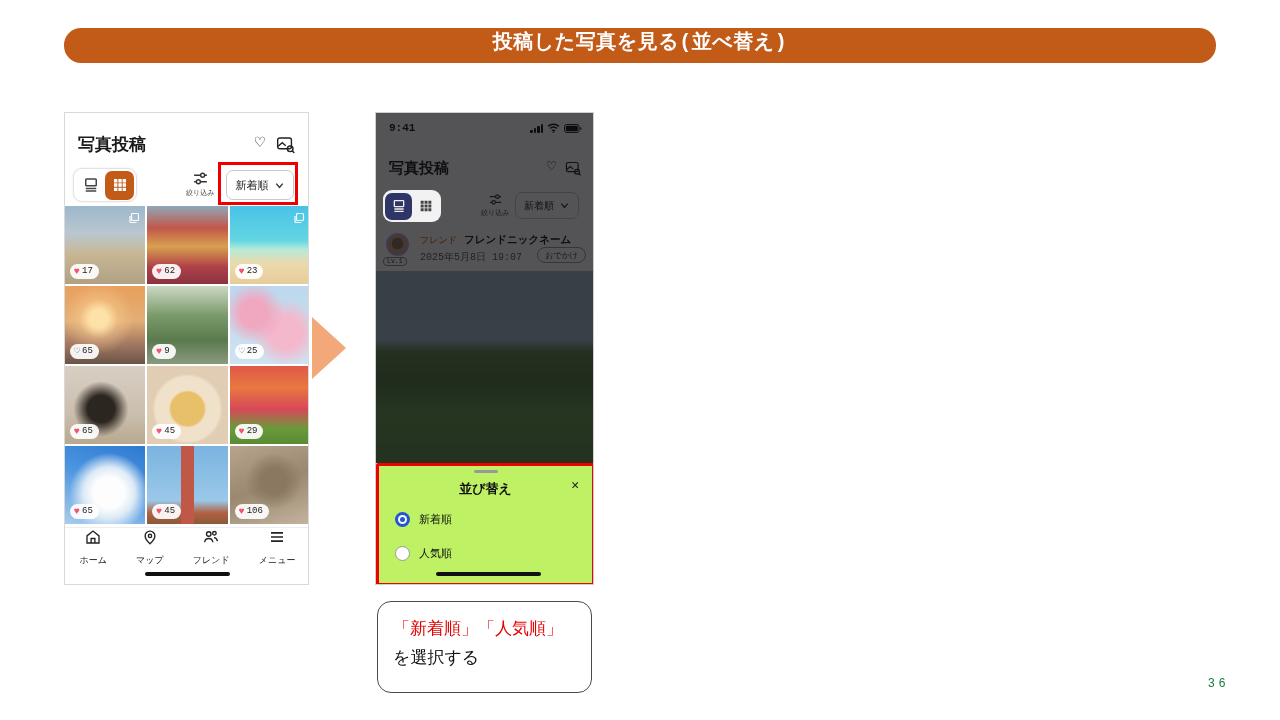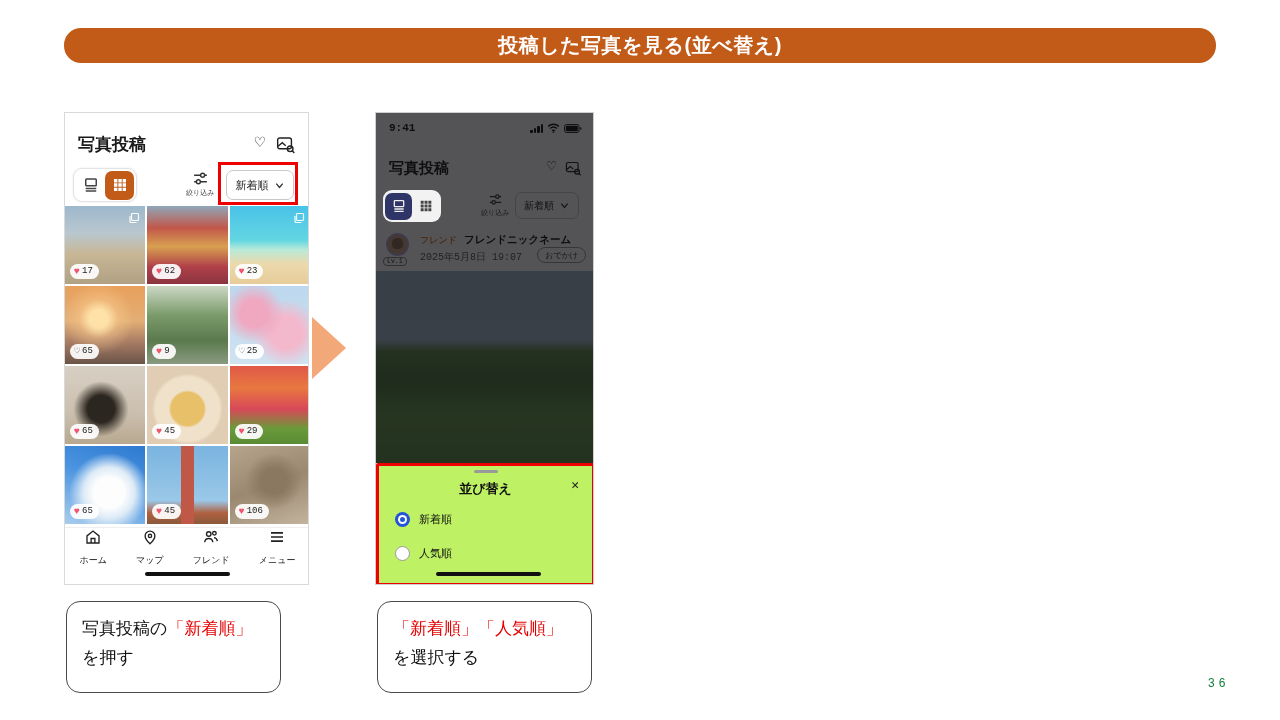--- a/index.html
+++ b/index.html
@@ -3,21 +3,21 @@
 <meta charset="utf-8">
 <style>
   * { margin:0; padding:0; box-sizing:border-box; }
   html,body { width:1280px; height:720px; background:#fff; overflow:hidden;
     font-family:"Liberation Sans","DejaVu Sans",sans-serif; }
   .abs { position:absolute; }
   #slide { position:relative; width:1280px; height:720px; background:#fff; }
 
   
   .banner { left:64px; top:28px; width:1152px; height:35px; background:#C25A18;
-    border-radius:17px; display:flex; align-items:center; justify-content:center; }
+    border-radius:17px; display:flex; justify-content:center;font-family:Liberation Mono, monospace; }
   .banner-title { color:#fff; font-weight:bold; font-size:20px; letter-spacing:.5px; }
 
   
   .phone { background:#fff; overflow:hidden;font-family:Liberation Mono, monospace; }
   .phone-left { left:64px; top:112px; width:245px; height:473px; border:1px solid #d9d9d9; }
   .phone-right { left:375px; top:112px; width:219px; height:473px; border:1px solid #cfcfcf; }
 
   
   .lp-title { left:13px; top:20px; font-size:17px; font-weight:bold; color:#1a1a1a; }
   .lp-hicons { right:12px; top:22px; display:flex; gap:11px; color:#222; }
@@ -423,23 +423,19 @@
         </div>
         <div class="abs radio-row rr2">
           <span class="radio off"></span>
           <span class="radio-label">人気順</span>
         </div>
         <div class="abs sheet-bar"></div>
       </div>
     </div>
   </div>
 
-  <div class="abs caption cap1">
-    <span>写真投稿の</span><span class="red-text">「新着順」</span><br>
-    <span>を押す</span>
-  </div>
   <div class="abs caption cap2">
     <span class="red-text">「新着順」「人気順」</span><br>
     <span>を選択する</span>
   </div>
 
   <div class="abs page-num">36</div>
 </div>
 
 </body></html>

